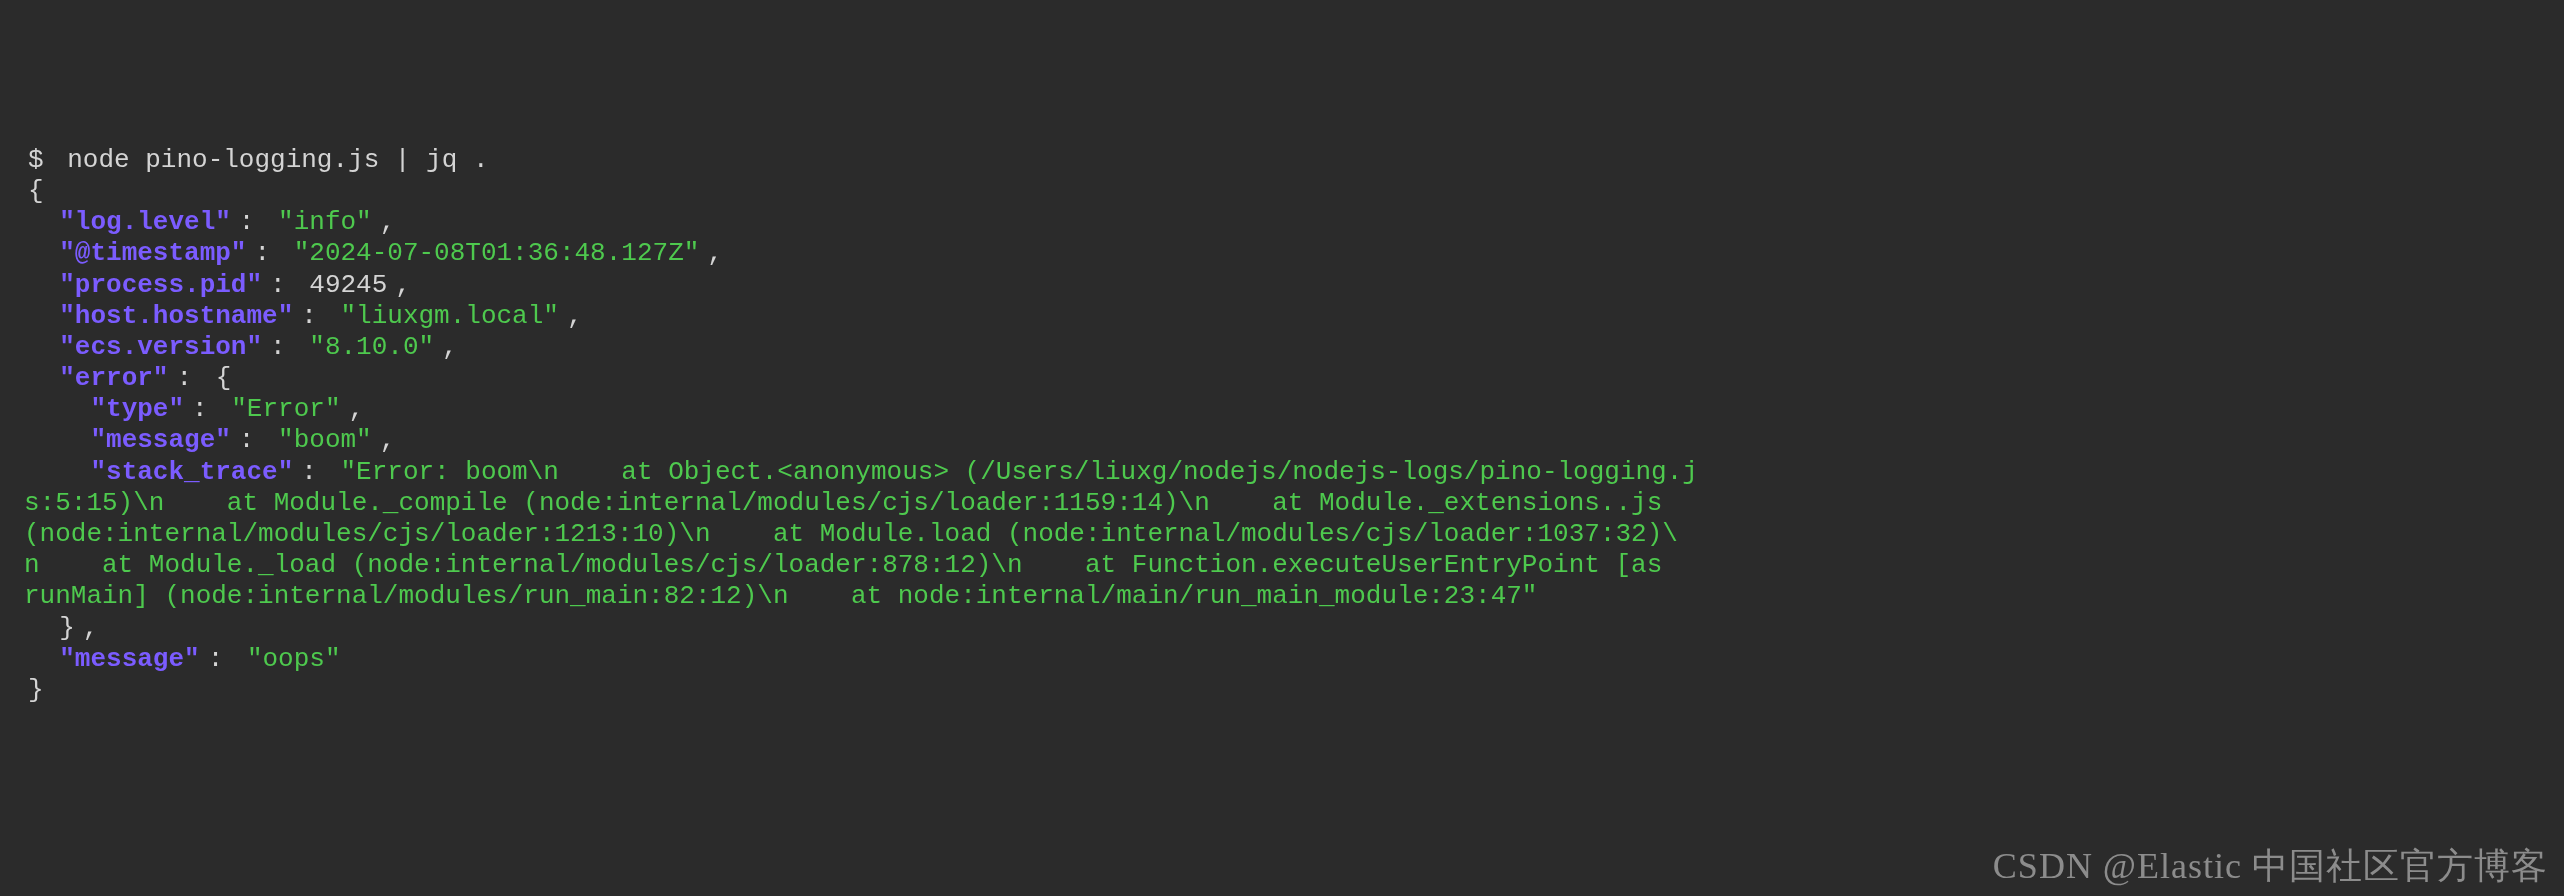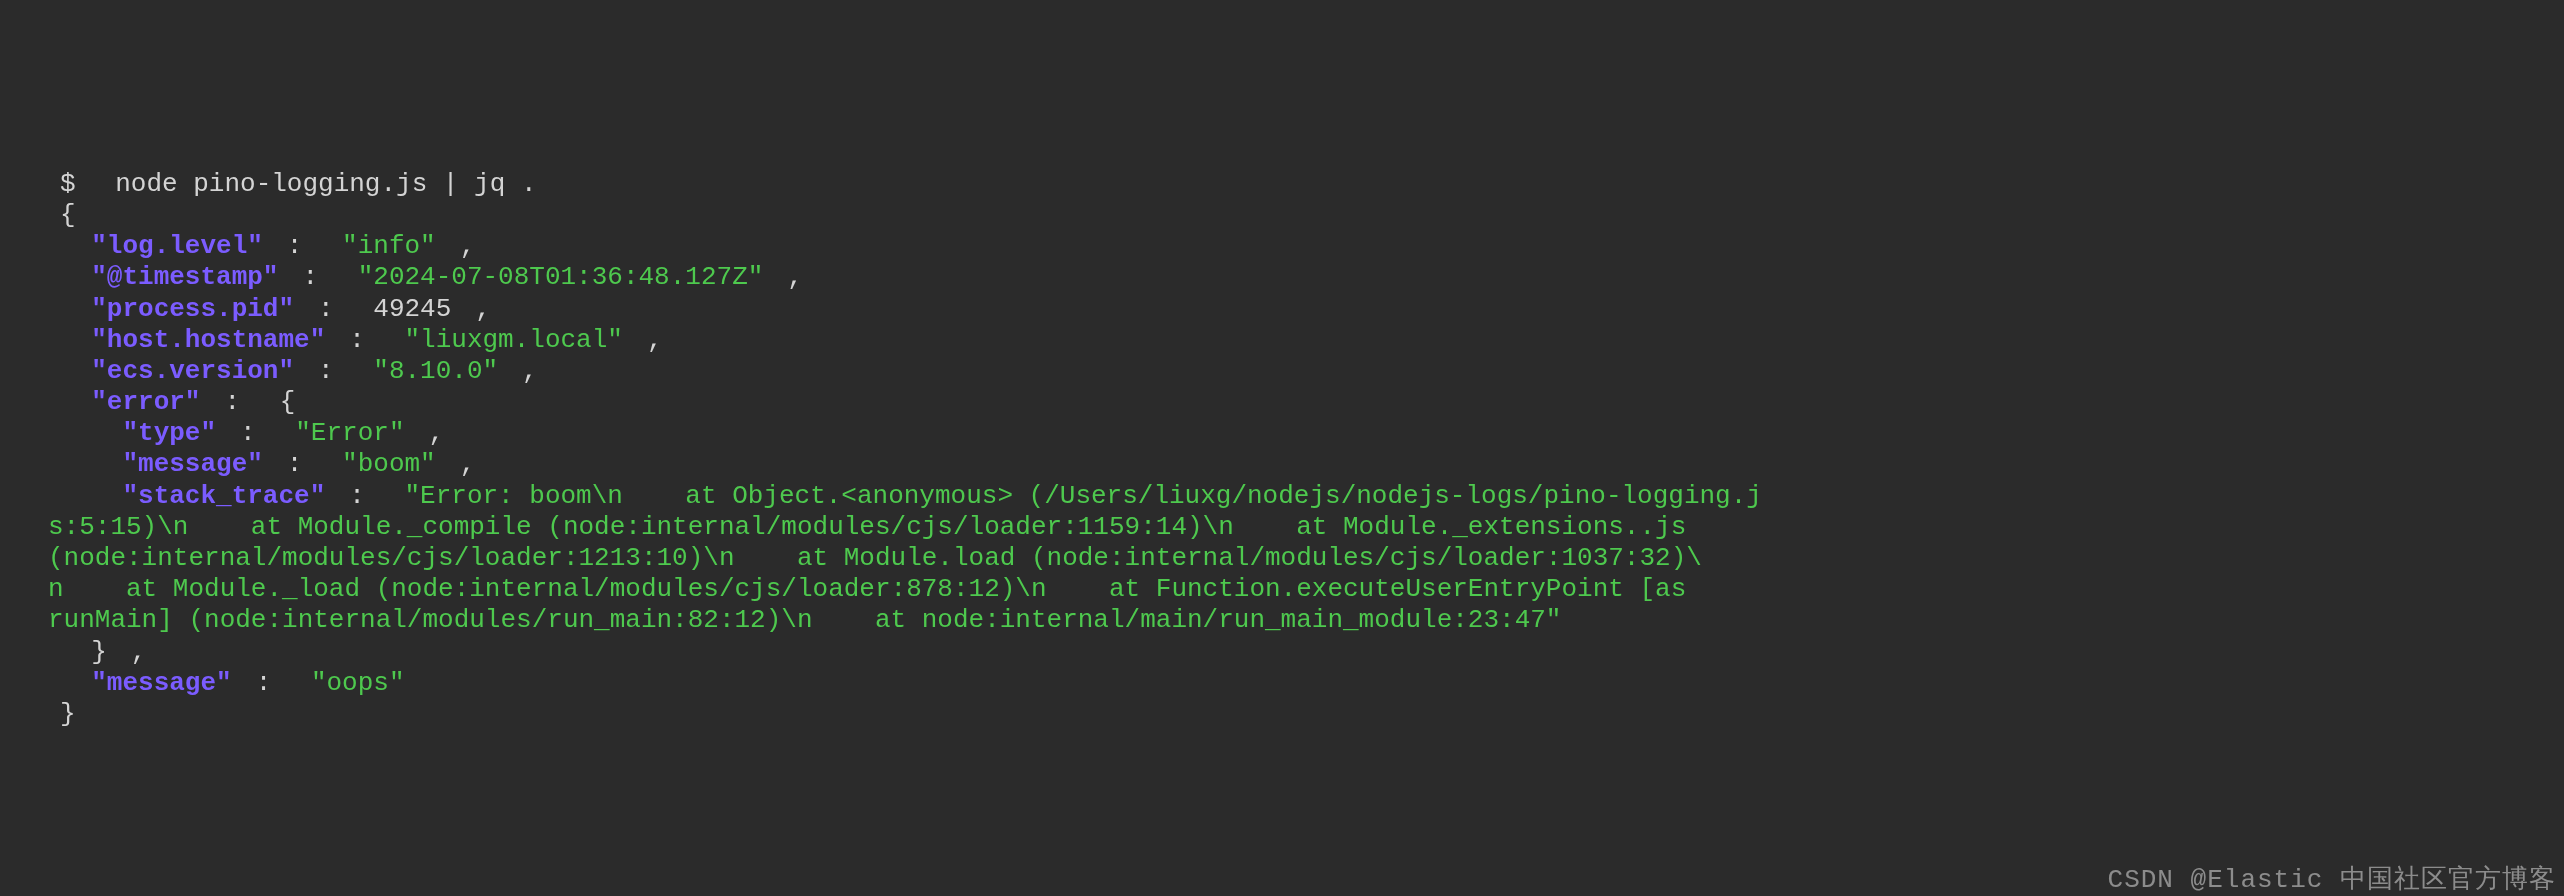--- a/index.html
+++ b/index.html
@@ -1,16 +1,16 @@
 <!DOCTYPE html>
 <html><head>
   <meta charset="utf-8">
   <style>
     * {
-      margin: 12px;
+      margin: 4px;
       padding: 0;
       box-sizing: border-box;
     }
     body {
       background-color: #2b2b2b;
       color: #d4d4d4;
       font-family: 'Menlo', 'Monaco', 'Courier New', monospace;
       font-size: 26px;
       line-height: 1.2;
       padding: 8px 12px;
@@ -40,22 +40,22 @@
       color: #d4d4d4;
     }
     .punct {
       color: #d4d4d4;
     }
     .watermark {
       position: absolute;
       bottom: 12px;
       right: 20px;
       color: rgba(220, 220, 220, 0.55);
-      font-size: 26px;
-      font-family: Liberation Mono, monospace;
+      font-size: 36px;
+      font-family: Liberation Serif, serif;
       font-weight: 400;
       letter-spacing: 1px;
     }
   </style>
 </head>
 <body>
 
 
 
 <div><span class="prompt">$ </span><span class="cmd">node pino-logging.js | jq .</span>

